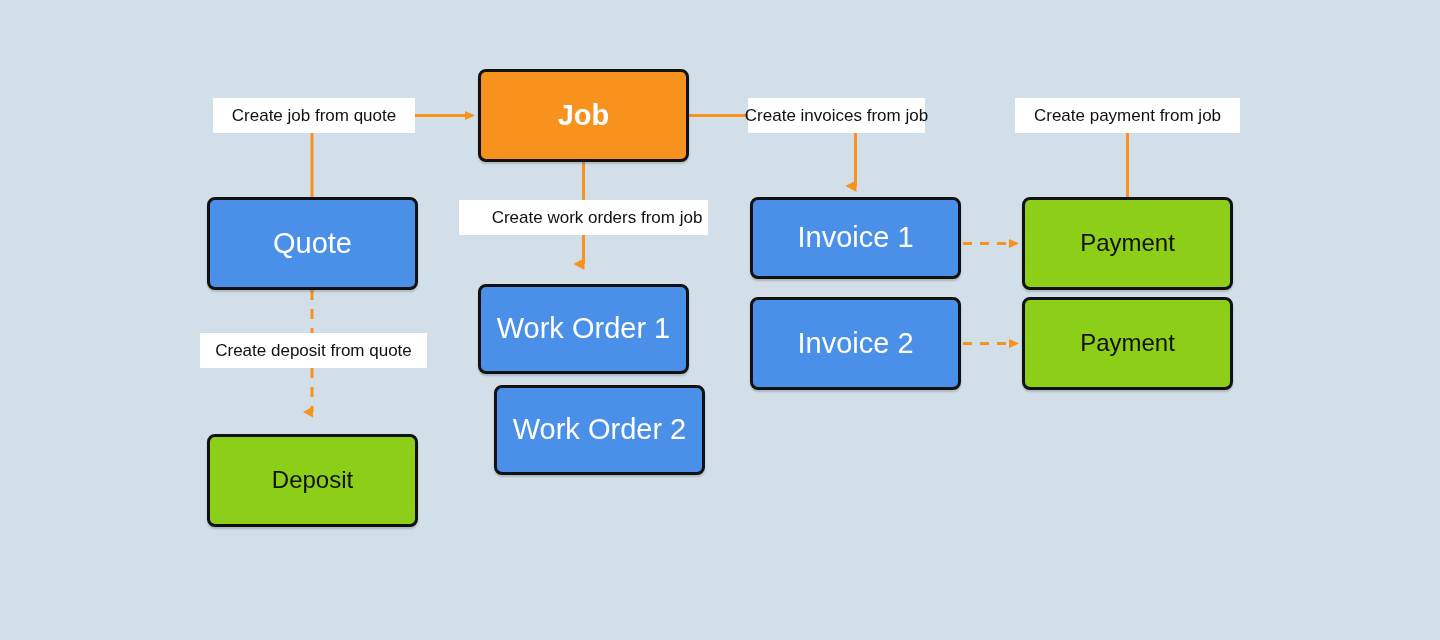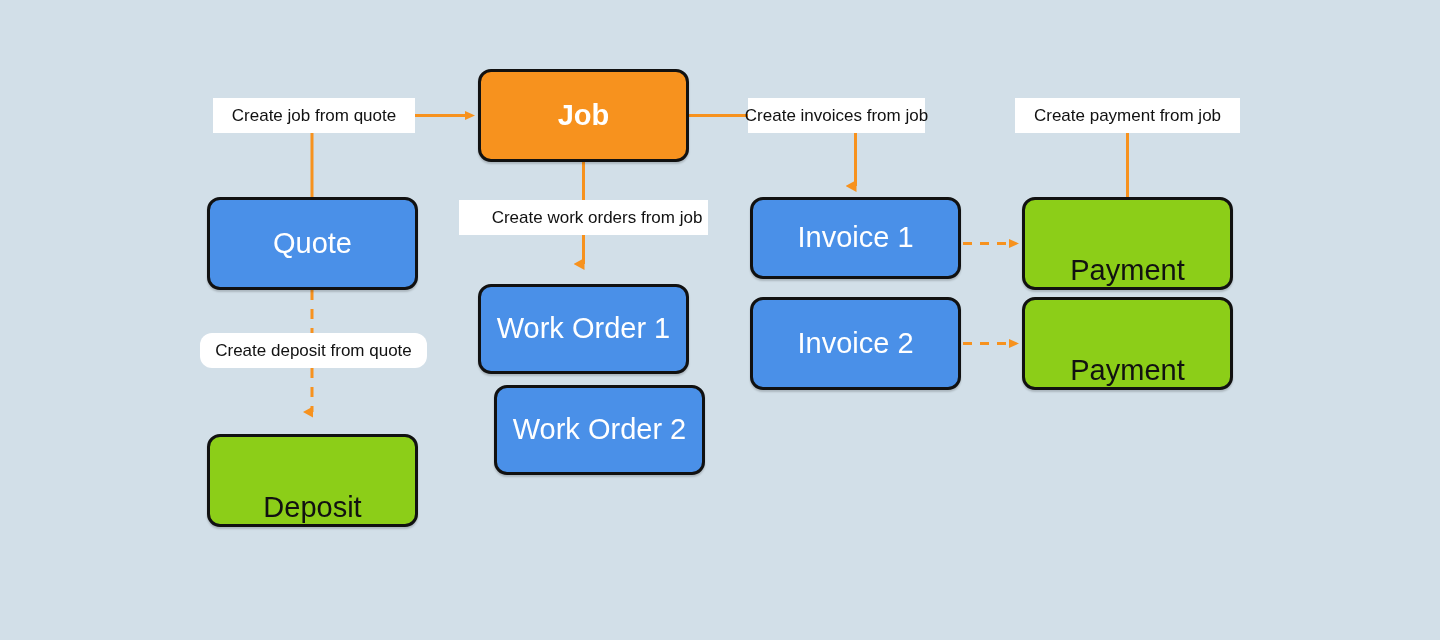--- a/index.html
+++ b/index.html
@@ -24,40 +24,39 @@
     left: 0;
     top: 0;
     width: 1440px;
     height: 640px;
     pointer-events: none;
   }
   .node {
     position: absolute;
     box-sizing: border-box;
     border: 3px solid #111111;
-    border-radius: 13px;
+    border-radius: 8px;
     display: flex;
     align-items: center;
     justify-content: center;
     text-align: center;
     box-shadow: 0 2px 2px rgba(0,0,0,0.18);
     line-height: 1.1;
   }
   .node-blue {
     background: #4a90e8;
     color: #ffffff;
     font-size: 29px;
     font-weight: 400;
   }
   .node-green {
     background: #8cce18;
     color: #111111;
-    font-size: 29px;
+    font-size: 24px;
     font-weight: 400;
-    align-items: flex-end;
   }
   .node-orange {
     background: #f7921e;
     color: #ffffff;
     font-size: 29px;
     font-weight: bold;
   }
   .label {
     position: absolute;
     box-sizing: border-box;
@@ -181,17 +180,17 @@
   </div>
 
   <div class="label" style="left:748px; top:98px; width:177px; height:35px;">
     <span>Create invoices from job</span>
   </div>
 
   <div class="label" style="left:1015px; top:98px; width:225px; height:35px;">
     <span>Create payment from job</span>
   </div>
 
-  <div class="label" style="left:200px; top:333px; width:227px; height:35px;border-radius:12px;">
+  <div class="label" style="left:200px; top:333px; width:227px; height:35px;">
     <span>Create deposit from quote</span>
   </div>
 
 </div>
 
 </body></html>

